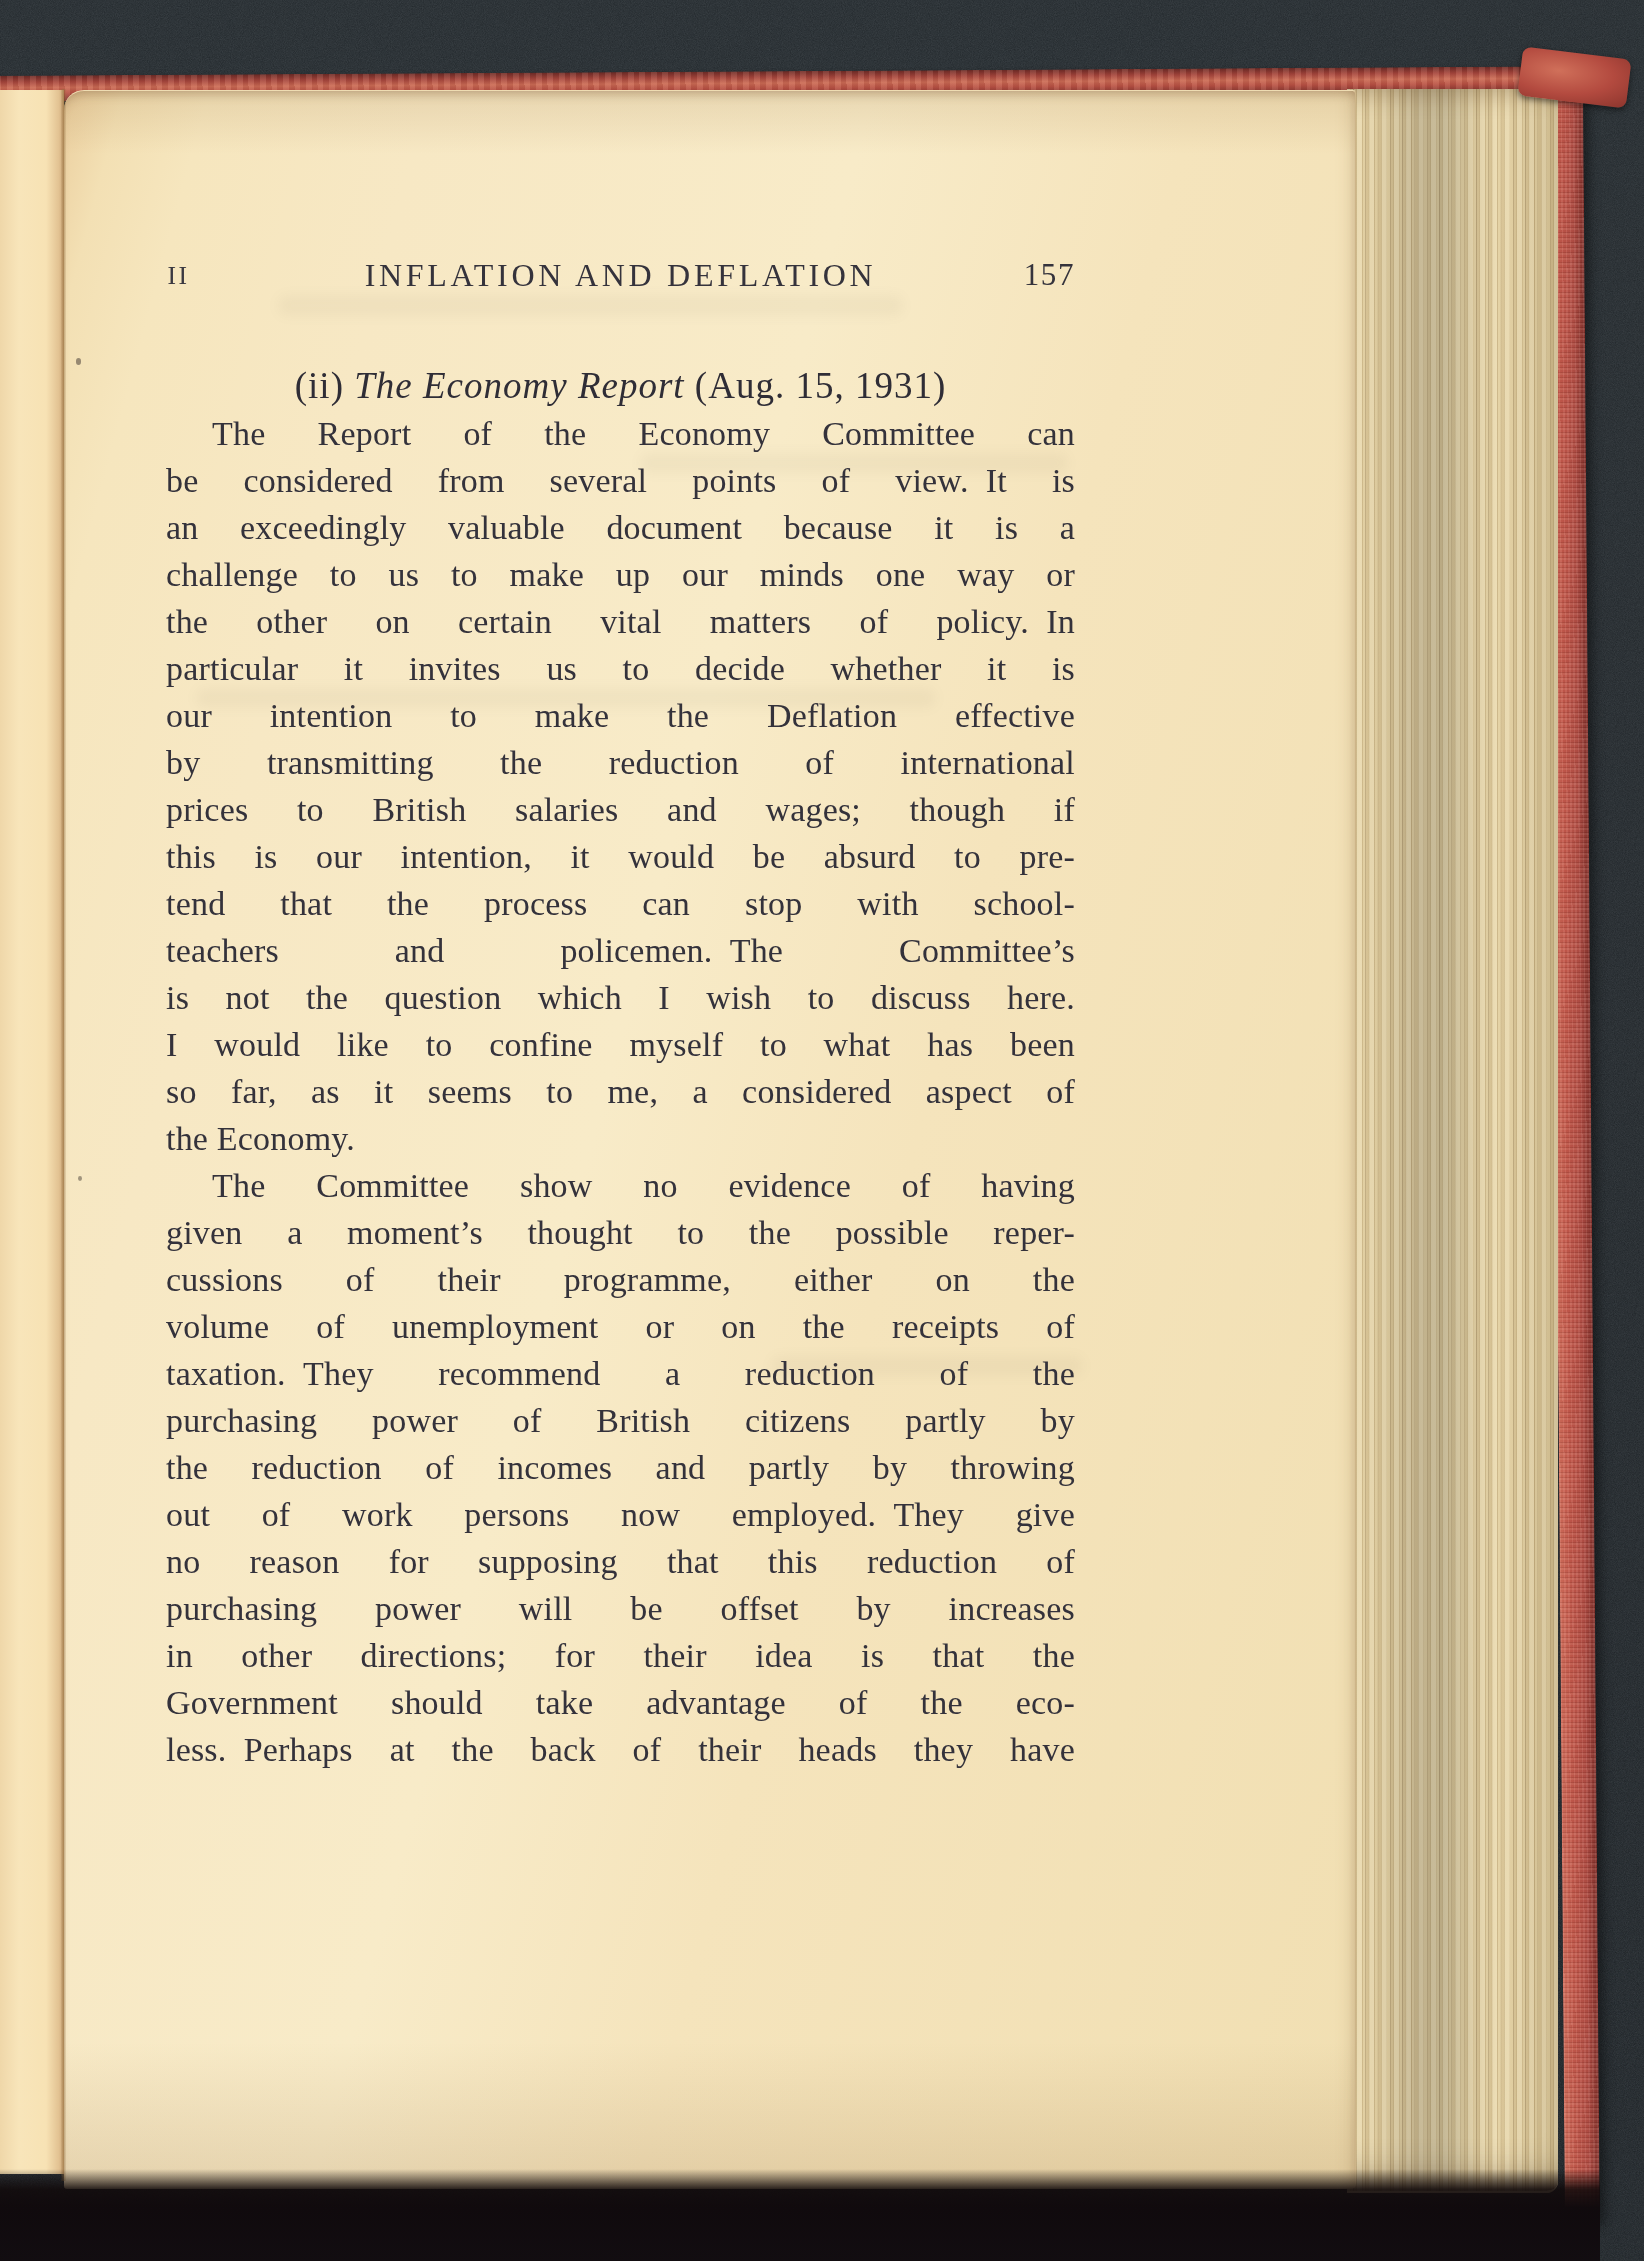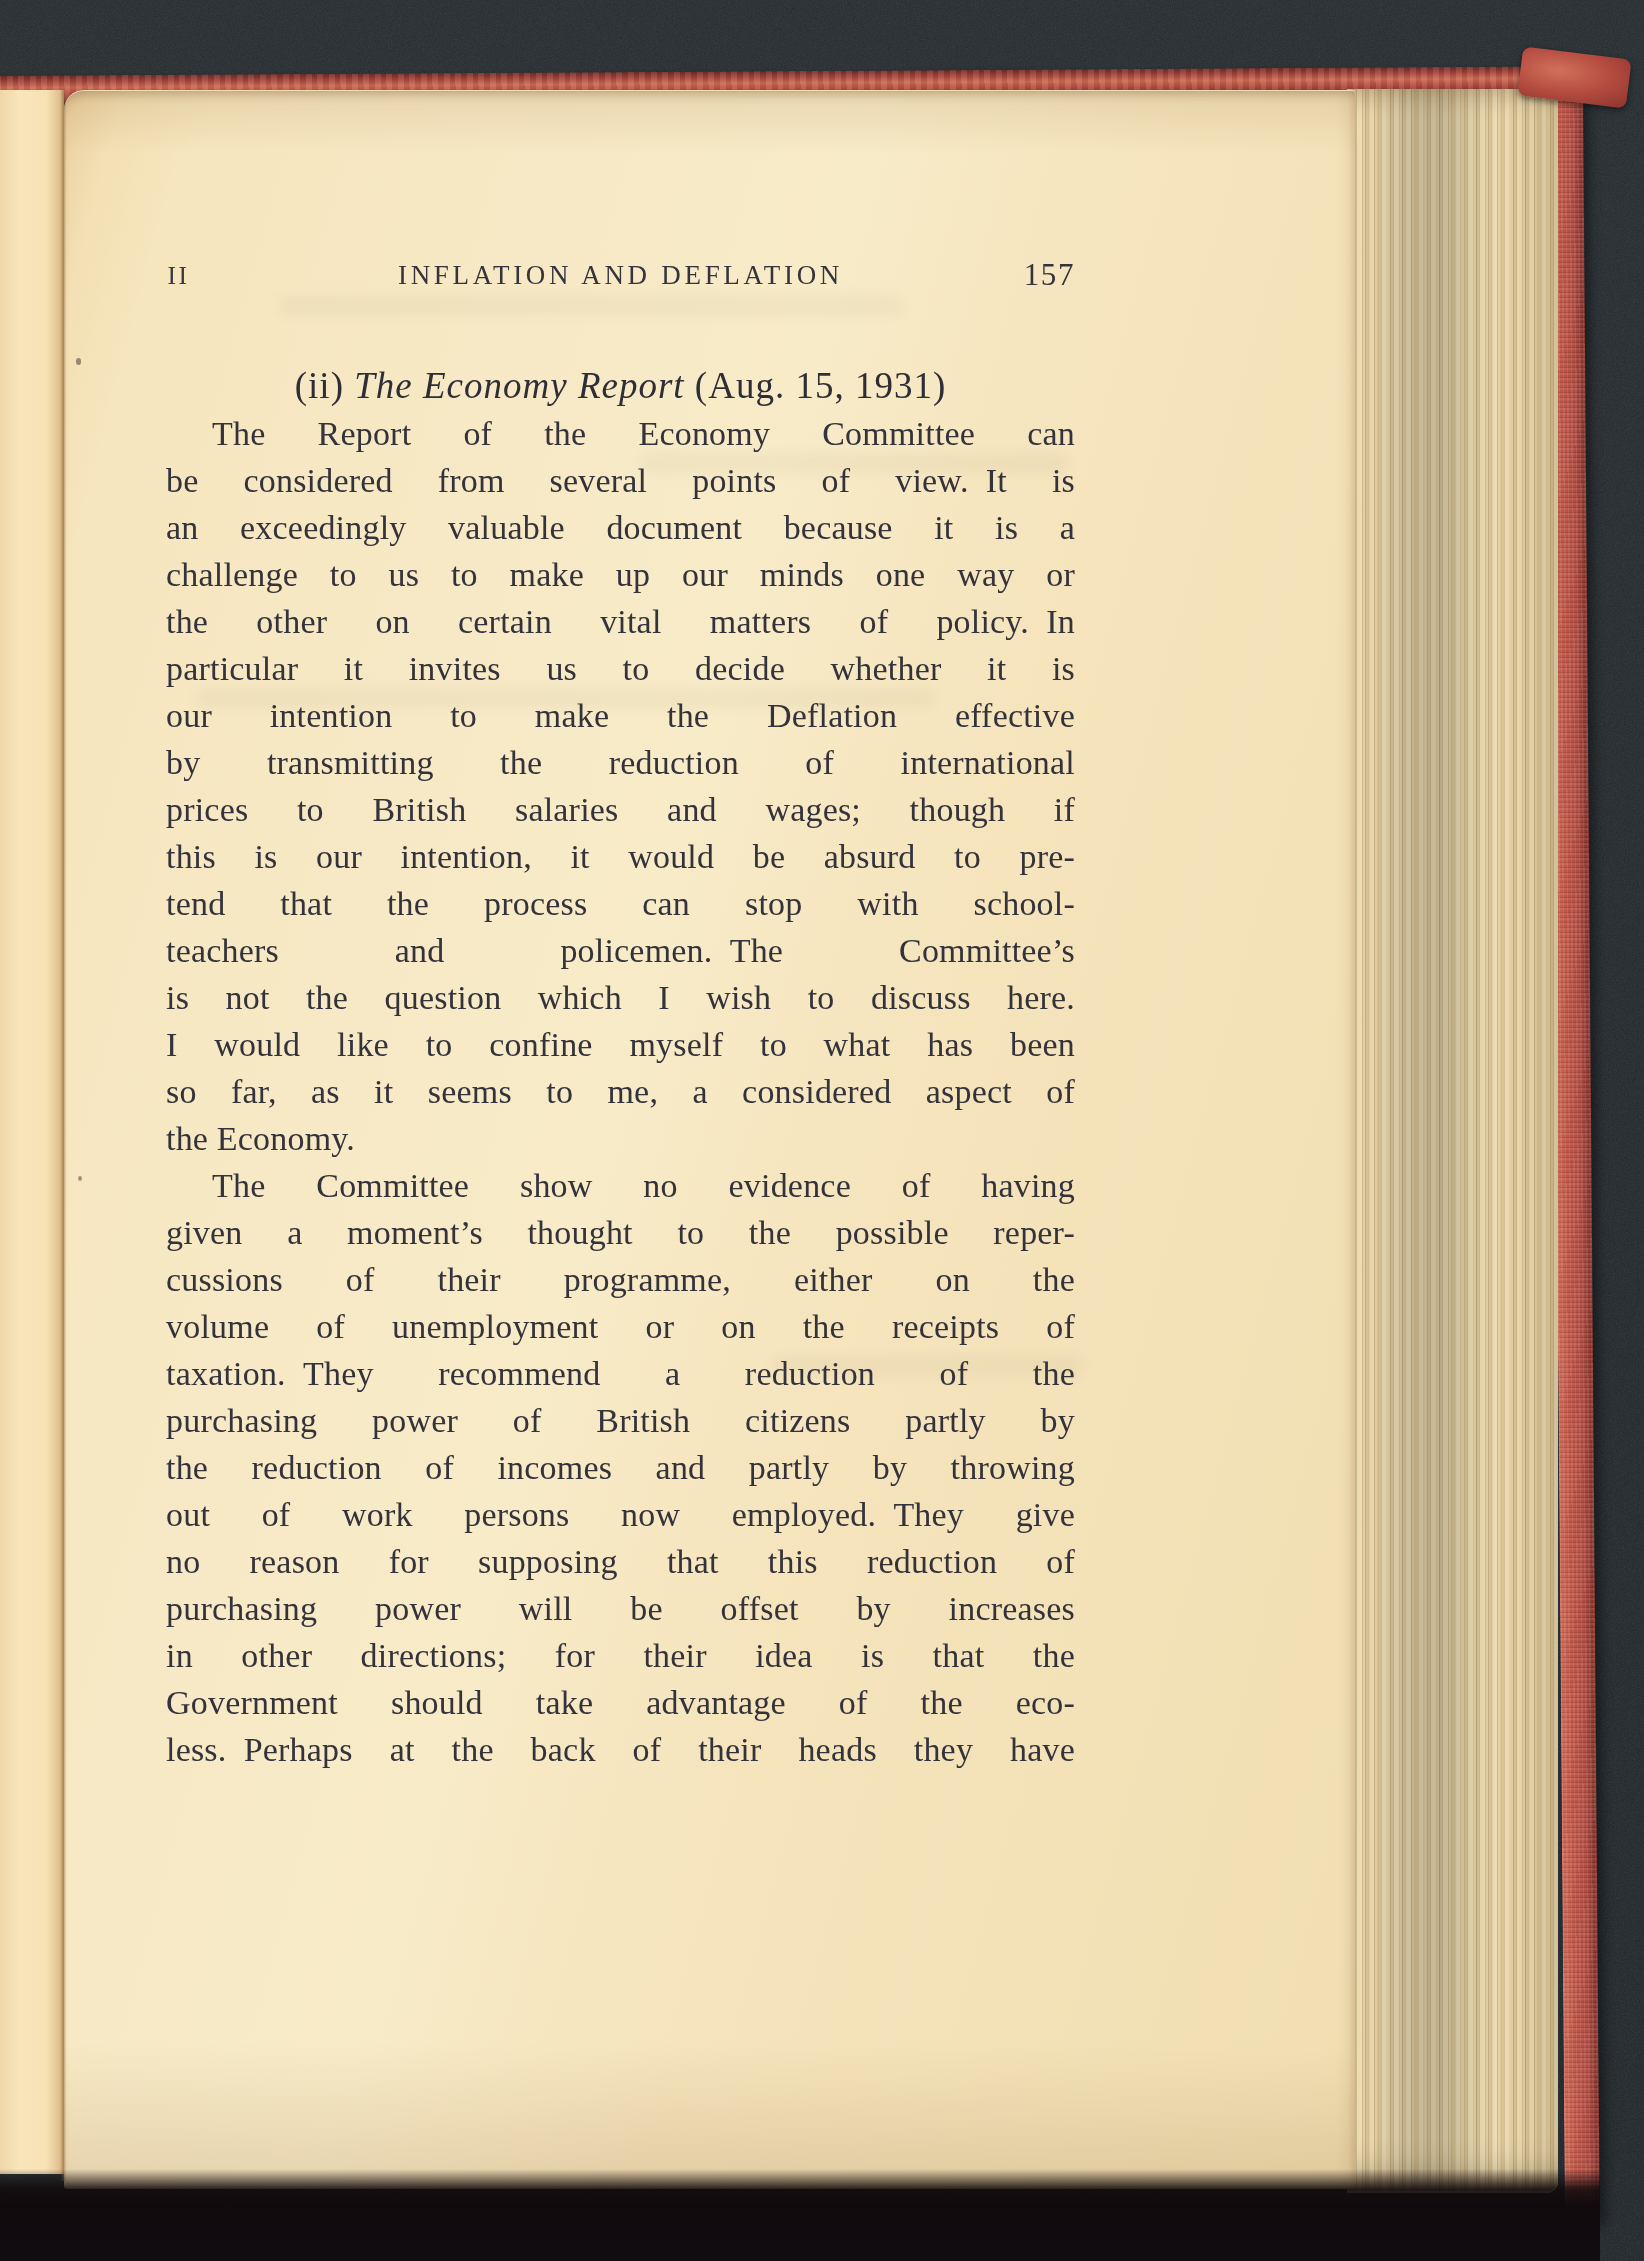--- a/index.html
+++ b/index.html
@@ -65,21 +65,21 @@
     border-top:1.6px solid #eedcb2;
     border-right:1.6px solid #cdb488;
     box-shadow:inset 0 8.2px 11.5px -6.6px rgba(110,70,40,0.40), inset -11.5px 0 18px -11.5px rgba(120,85,45,0.35);
     color:#31303a;
   }
   .ghost{position:absolute;border-radius:8.2px;background:rgba(118,106,80,0.30);filter:blur(5.8px);opacity:0.20;z-index:1;}
   .speck{position:absolute;background:#4a4038;border-radius:50%;z-index:2;}
   
   .running-head{position:absolute;left:102px;top:165px;width:909px;height:38px;z-index:3;}
   .chapter-numeral{position:absolute;left:1.6px;top:7.4px;font-size:25.5px;line-height:25.5px;letter-spacing:2.5px;color:#3a3840;}
-  .head-title{position:absolute;left:0;right:0;top:0;text-align:center;font-size:27px;line-height:38px;letter-spacing:3.7px;color:#35333c;}
+  .head-title{position:absolute;left:0;right:0;top:0;text-align:center;font-size:32px;line-height:38px;letter-spacing:3.7px;color:#35333c;}
   .page-number{position:absolute;right:0;top:0;font-size:31px;line-height:38px;letter-spacing:1.6px;color:#35333c;}
   .section-heading{
     position:absolute;left:102px;top:270px;width:909px;height:49px;z-index:3;
     text-align:center;font-size:37px;line-height:49px;letter-spacing:1px;color:#2f2d36;white-space:nowrap;
   }
   .section-heading .it{font-style:italic;text-align:center;}
   .body-text{
     position:absolute;left:102px;top:319px;width:909px;z-index:3;
     font-size:34px;letter-spacing:0.2px;color:#34323b;
   }

